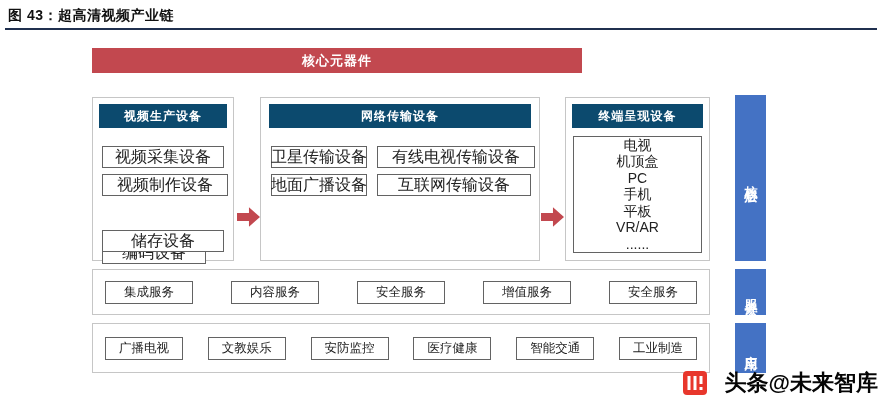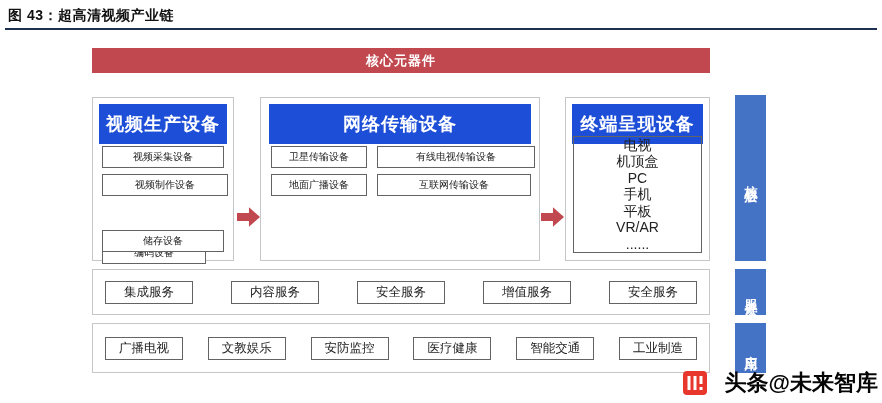--- a/index.html
+++ b/index.html
@@ -14,37 +14,37 @@
   .fig-title {
     position:absolute; left:8px; top:7px;
     font-size:14px; font-weight:bold; color:#111;
     letter-spacing:0.5px;
   }
   .title-rule {
     position:absolute; left:5px; top:28px; width:872px; height:2px;
     background:#20304f;
   }
   .banner {
-    position:absolute; left:92px; top:48px; width:618px; height:25px;
+    position:absolute; left:92px; top:48px; width:490px; height:25px;
     background:#c2484f; color:#fff; font-size:13px; font-weight:bold;
     display:flex; align-items:center; justify-content:center;
     letter-spacing:1px;
   }
   .container {
     position:absolute; border:1px solid #c6c6c6; background:#fff;
   }
   .red-header {
-    position:absolute; height:40px; background:#1d4ed8; color:#fff;
-    font-size:18px; font-weight:bold;
+    position:absolute; height:24px; background:#0c4a6e; color:#fff;
+    font-size:12px; font-weight:bold;
     display:flex; align-items:center; justify-content:center;
     letter-spacing:1px;
   }
   .box {
     position:absolute; height:22px; border:1px solid #636363; background:#fff;
-    font-size:10px; color:#222;
+    font-size:16px; color:#222;
     display:flex; align-items:center; justify-content:center;
     white-space:nowrap;
   }
   
   .col1 { left:92px; top:97px; width:142px; height:164px; }
   .col1 .red-header { left:6px; right:6px; top:6px; }
   .col1 .i0 { left:9px; right:9px; top:48px; }
   .col1 .i1 { left:9px; right:5px; top:76px; }
   .col1 .i2 { left:9px; right:27px; top:104px;margin-top:40px; }
   .col1 .i3 { left:9px; right:9px; top:132px; }

